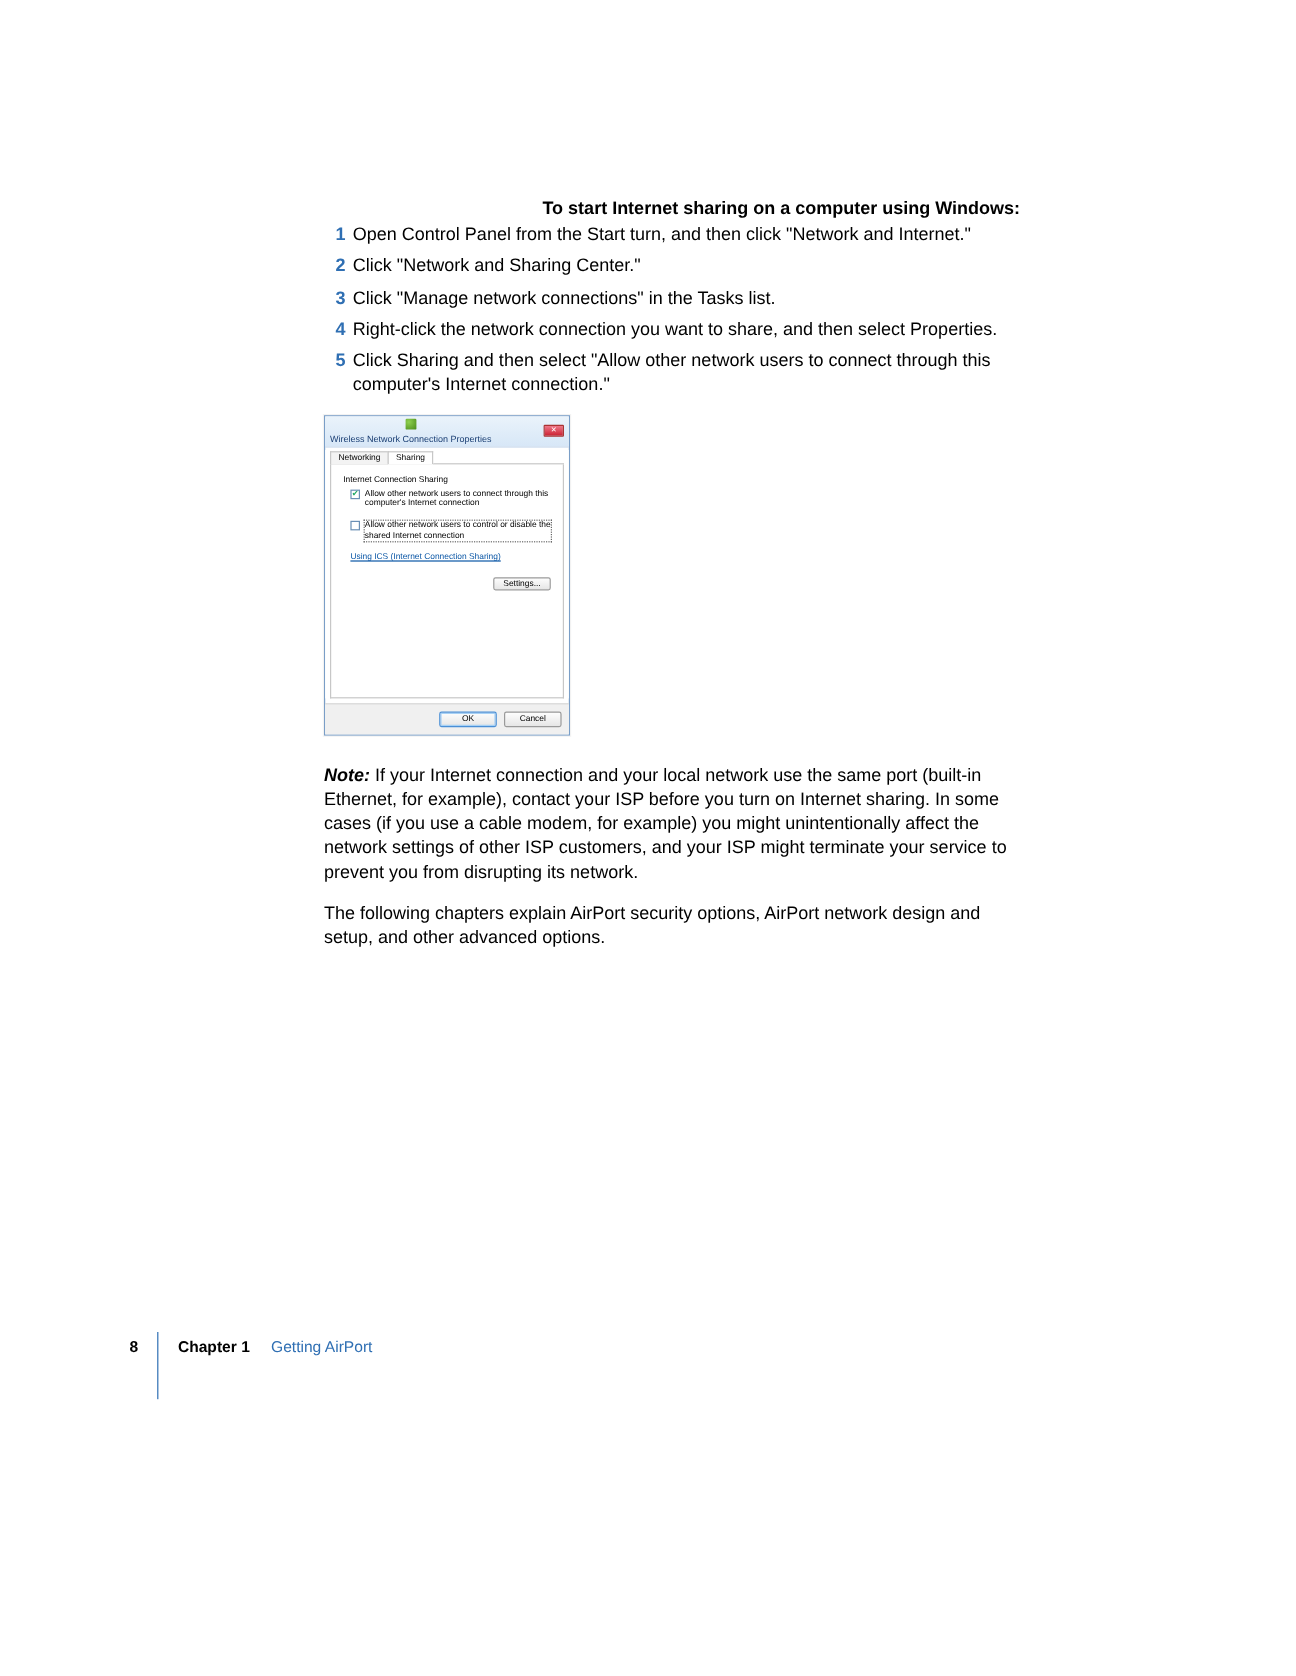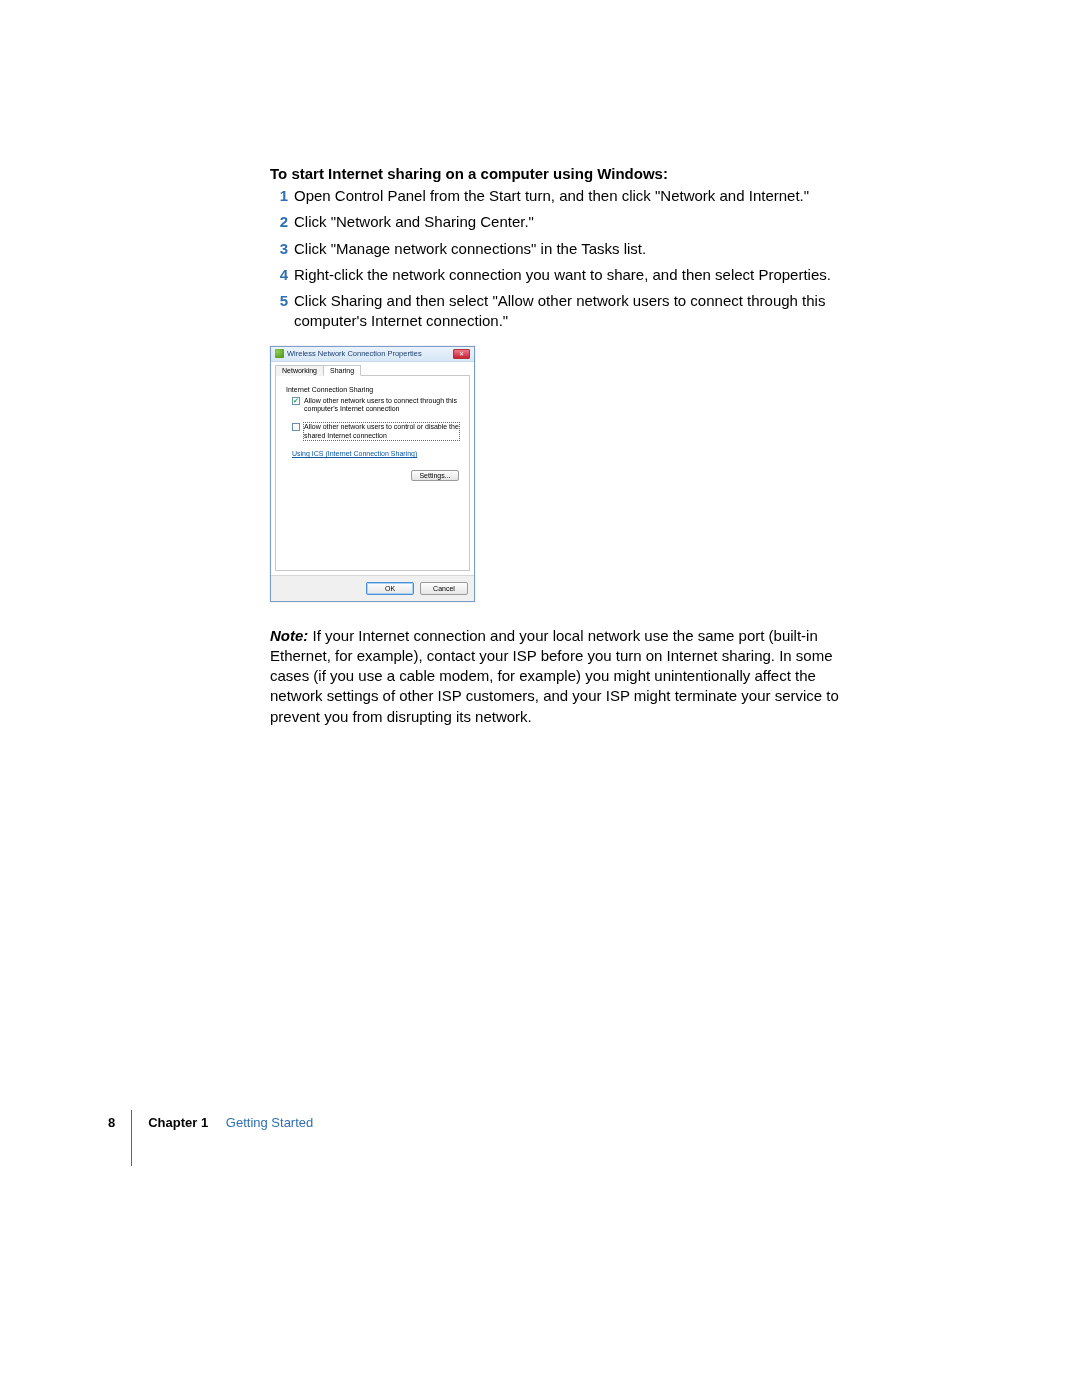--- a/index.html
+++ b/index.html
@@ -14,20 +14,21 @@
   .content {
     position: absolute;
     left: 270px;
     top: 165px;
     width: 580px;
   }
   .heading {
     font-weight: 600;
     font-size: 15px;
     margin-bottom: 4px;
+    text-align: right;
   }
   .step {
     display: flex;
     margin-bottom: 6px;
     font-size: 15px;
     line-height: 1.35;
   }
   .step-num {
     color: #2f6fb3;
     font-weight: 600;
@@ -50,21 +51,21 @@
     box-shadow: 0 0 0 1px rgba(0,0,0,0.05);
   }
   .win-titlebar {
     background: linear-gradient(#eaf3fb, #d7e7f7);
     padding: 2px 4px;
     display: flex;
     align-items: center;
     justify-content: space-between;
     border-bottom: 1px solid #c7d8ec;
   }
-  .win-title-left { display: flex; align-items: center; gap: 3px; }
+  .win-title-left { display: flex; align-items: center; gap: 3px; flex-direction: column; }
   .win-title { color: #1a3e73; font-size: 7.5px; }
   .win-sysicon {
     width: 9px; height: 9px;
     display: inline-block;
     background: radial-gradient(circle at 30% 30%, #8fd14f, #4a8a1a);
     border-radius: 1px;
   }
   .win-close {
     width: 17px; height: 10px;
     background: linear-gradient(#e78, #c23);
@@ -260,23 +261,24 @@
         <div class="win-btn default">OK</div>
         <div class="win-btn">Cancel</div>
       </div>
     </div>
   </div>
 
   <p class="note-para">
     <span class="note-label">Note:</span><span>  If your Internet connection and your local network use the same port (built-in Ethernet, for example), contact your ISP before you turn on Internet sharing. In some cases (if you use a cable modem, for example) you might unintentionally affect the network settings of other ISP customers, and your ISP might terminate your service to prevent you from disrupting its network.</span>
   </p>
 
+  <p class="note-para">The following chapters explain AirPort security options, AirPort network design and setup, and other advanced options.</p>
 
 </div>
 
 <div class="footer">
   <span class="page-num">8</span>
   <span class="foot-sep"></span>
   <span>
     <span class="chapter-label">Chapter 1</span>
-    <span class="chapter-title">Getting Started</span>
+    <span class="chapter-title">Getting AirPort</span>
   </span>
 </div>
 
 </body></html>

